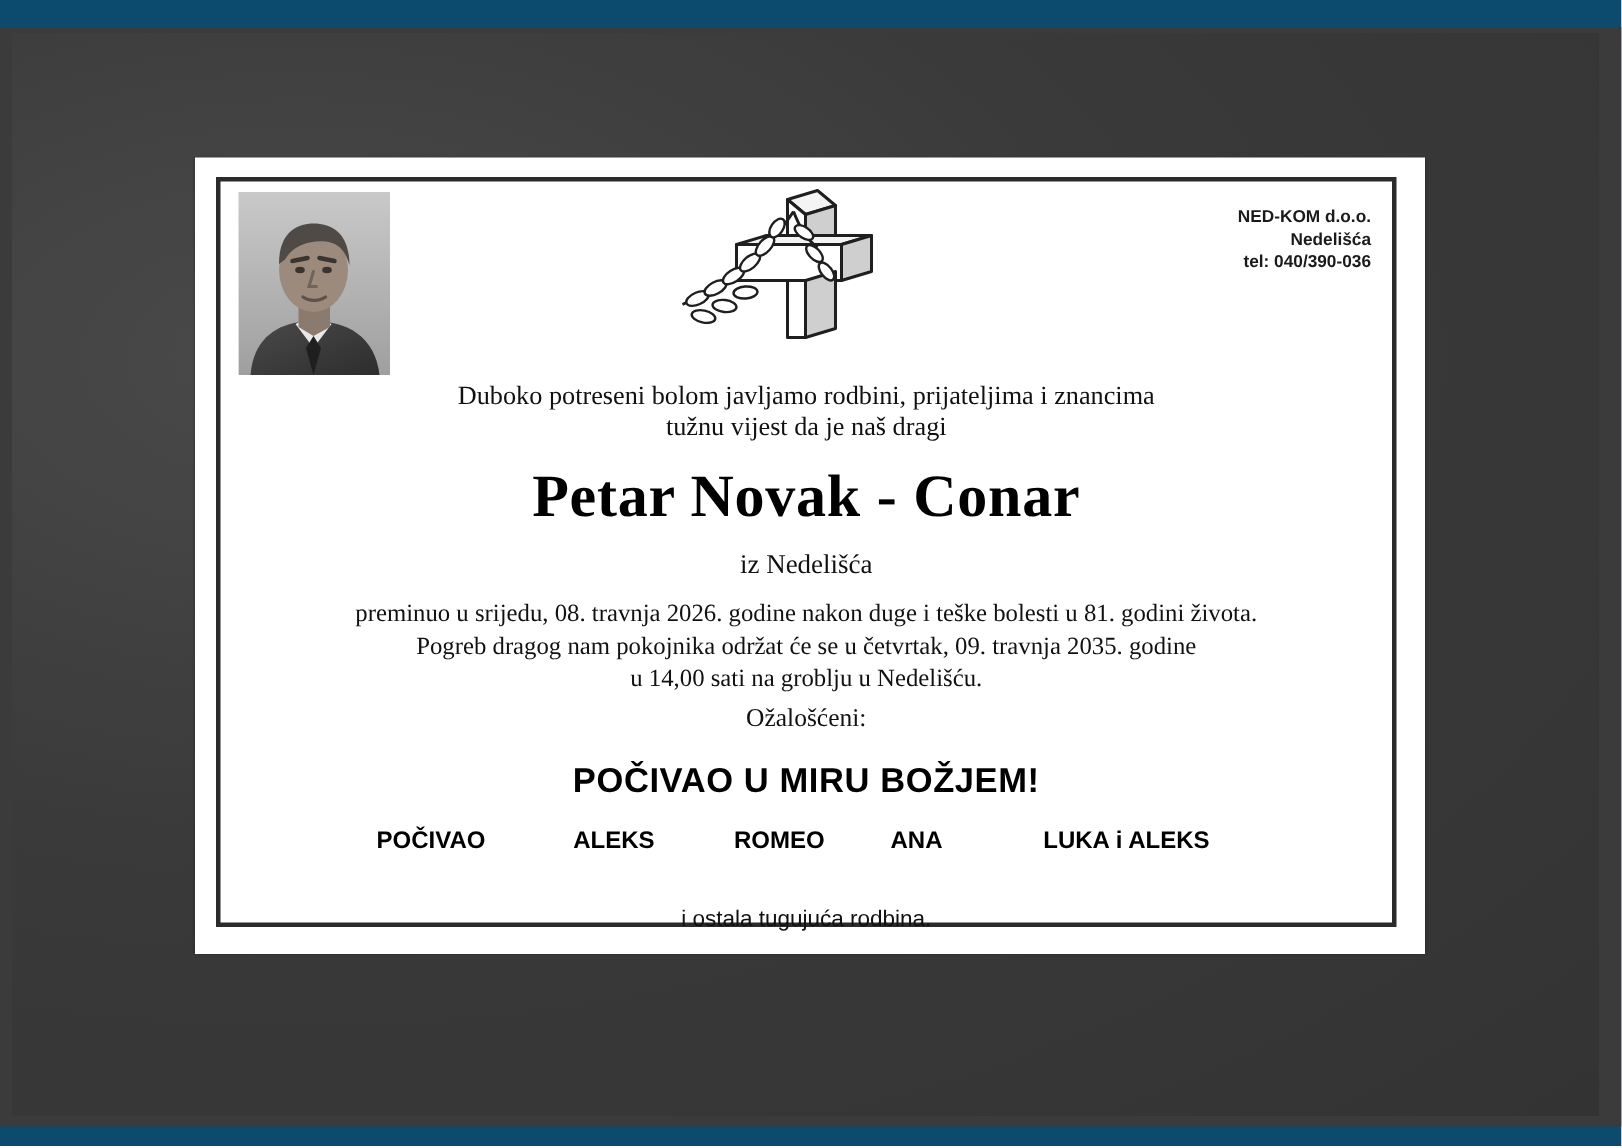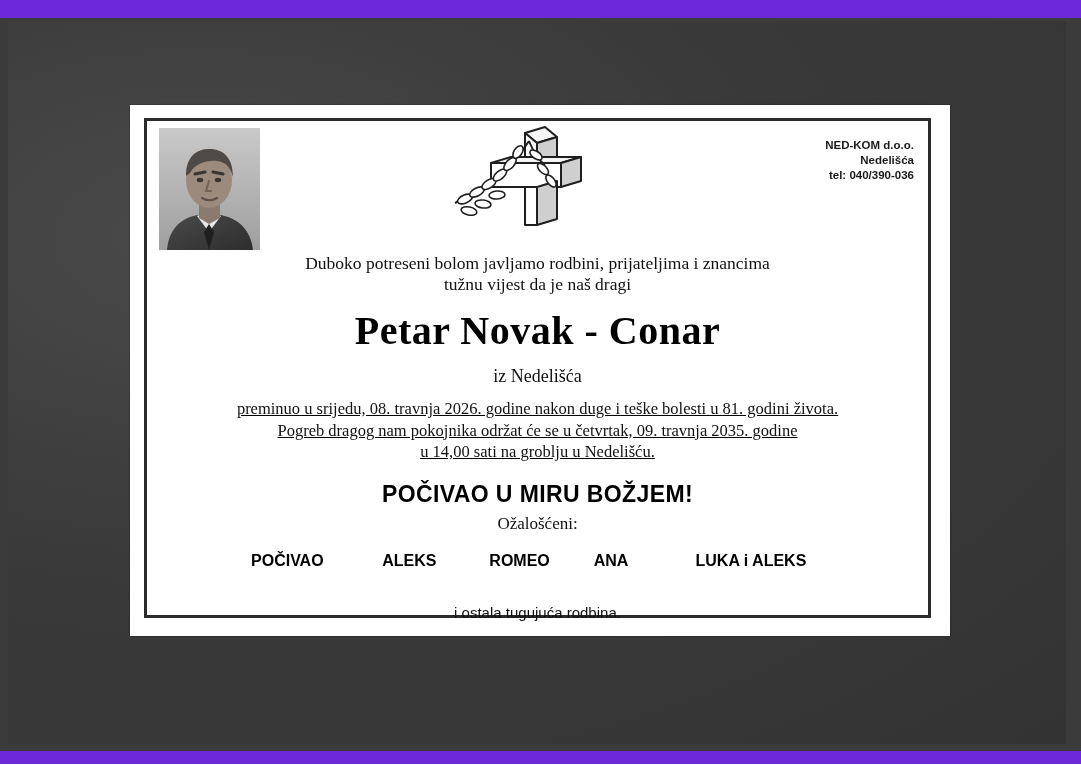--- a/index.html
+++ b/index.html
@@ -11,21 +11,21 @@
     height: 765px;
     background: #ffffff;
     font-family: "Liberation Serif", serif;
     overflow: hidden;
   }
 
   #page {
     position: relative;
     width: 1081px;
     height: 764px;
-    background: #6d28d9;
+    background: #0c4a6e;
   }
 
   
   #scan-bg {
     position: absolute;
     left: 0;
     top: 18px;
     width: 1081px;
     height: 733px;
     background: #3b3b3b;
@@ -128,21 +128,20 @@
     font-size: 18px;
     color: #111;
   }
   .detail {
     font-size: 16.5px;
     line-height: 21.5px;
     color: #111;
   }
   #details {
     margin-top: 11px;
-    text-decoration: underline;
   }
   #rip {
     margin-top: 18px;
     font-family: "Liberation Sans", sans-serif;
     font-size: 23px;
     font-weight: bold;
     letter-spacing: 0.4px;
     color: #000;
   }
   #mourners-label {
@@ -286,23 +285,23 @@
         <div id="name" class="center">Petar Novak - Conar</div>
 
         <div id="origin" class="center">iz  Nedelišća</div>
 
         <div id="details" class="center">
           <div class="detail">preminuo u srijedu, 08. travnja 2026. godine  nakon duge i teške bolesti u 81. godini života.</div>
           <div class="detail">Pogreb dragog nam pokojnika održat će se u četvrtak, 09. travnja 2035. godine</div>
           <div class="detail">u 14,00 sati na groblju u  Nedelišću.</div>
         </div>
 
+        <div id="mourners-label" class="center">Ožalošćeni:</div>
+
         <div id="rip" class="center">POČIVAO U MIRU  BOŽJEM!</div>
-
-        <div id="mourners-label" class="center">Ožalošćeni:</div>
 
         <table id="family-table">
           <tbody>
               <tr class="names">
             <td>POČIVAO</td>
             <td>ALEKS</td>
             <td>ROMEO</td>
             <td>ANA</td>
             <td>LUKA i ALEKS</td>
           </tr>

